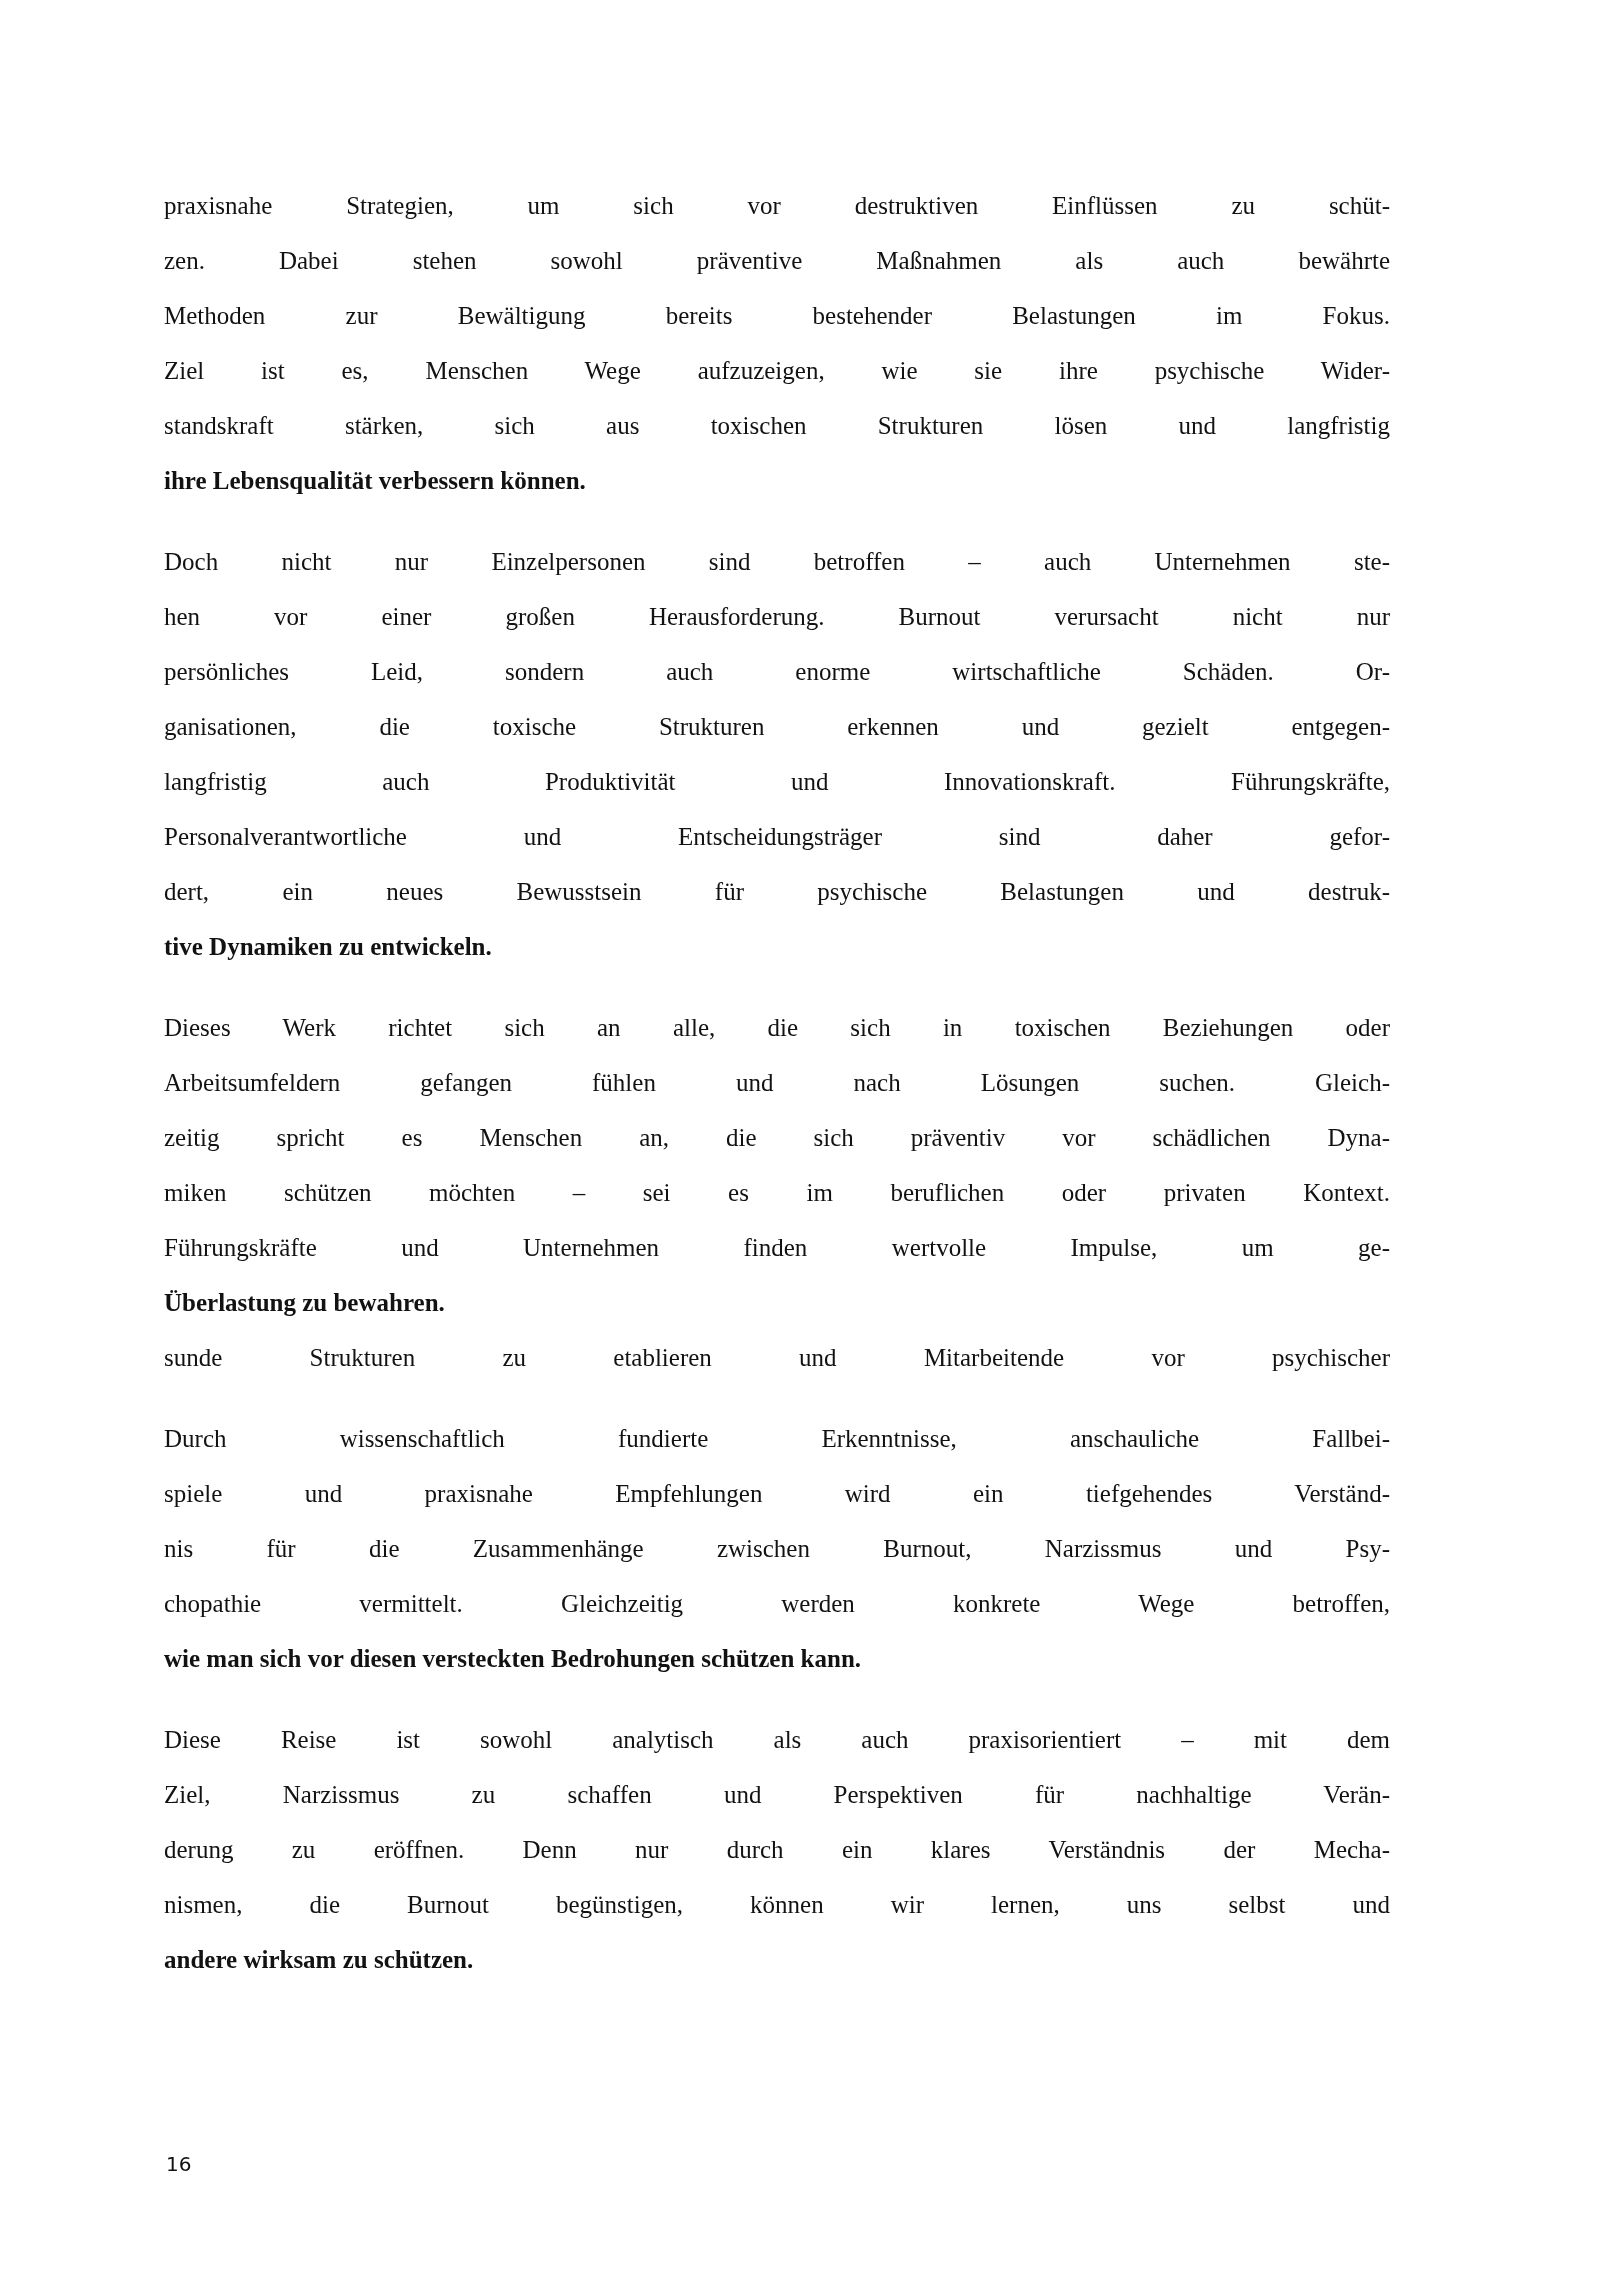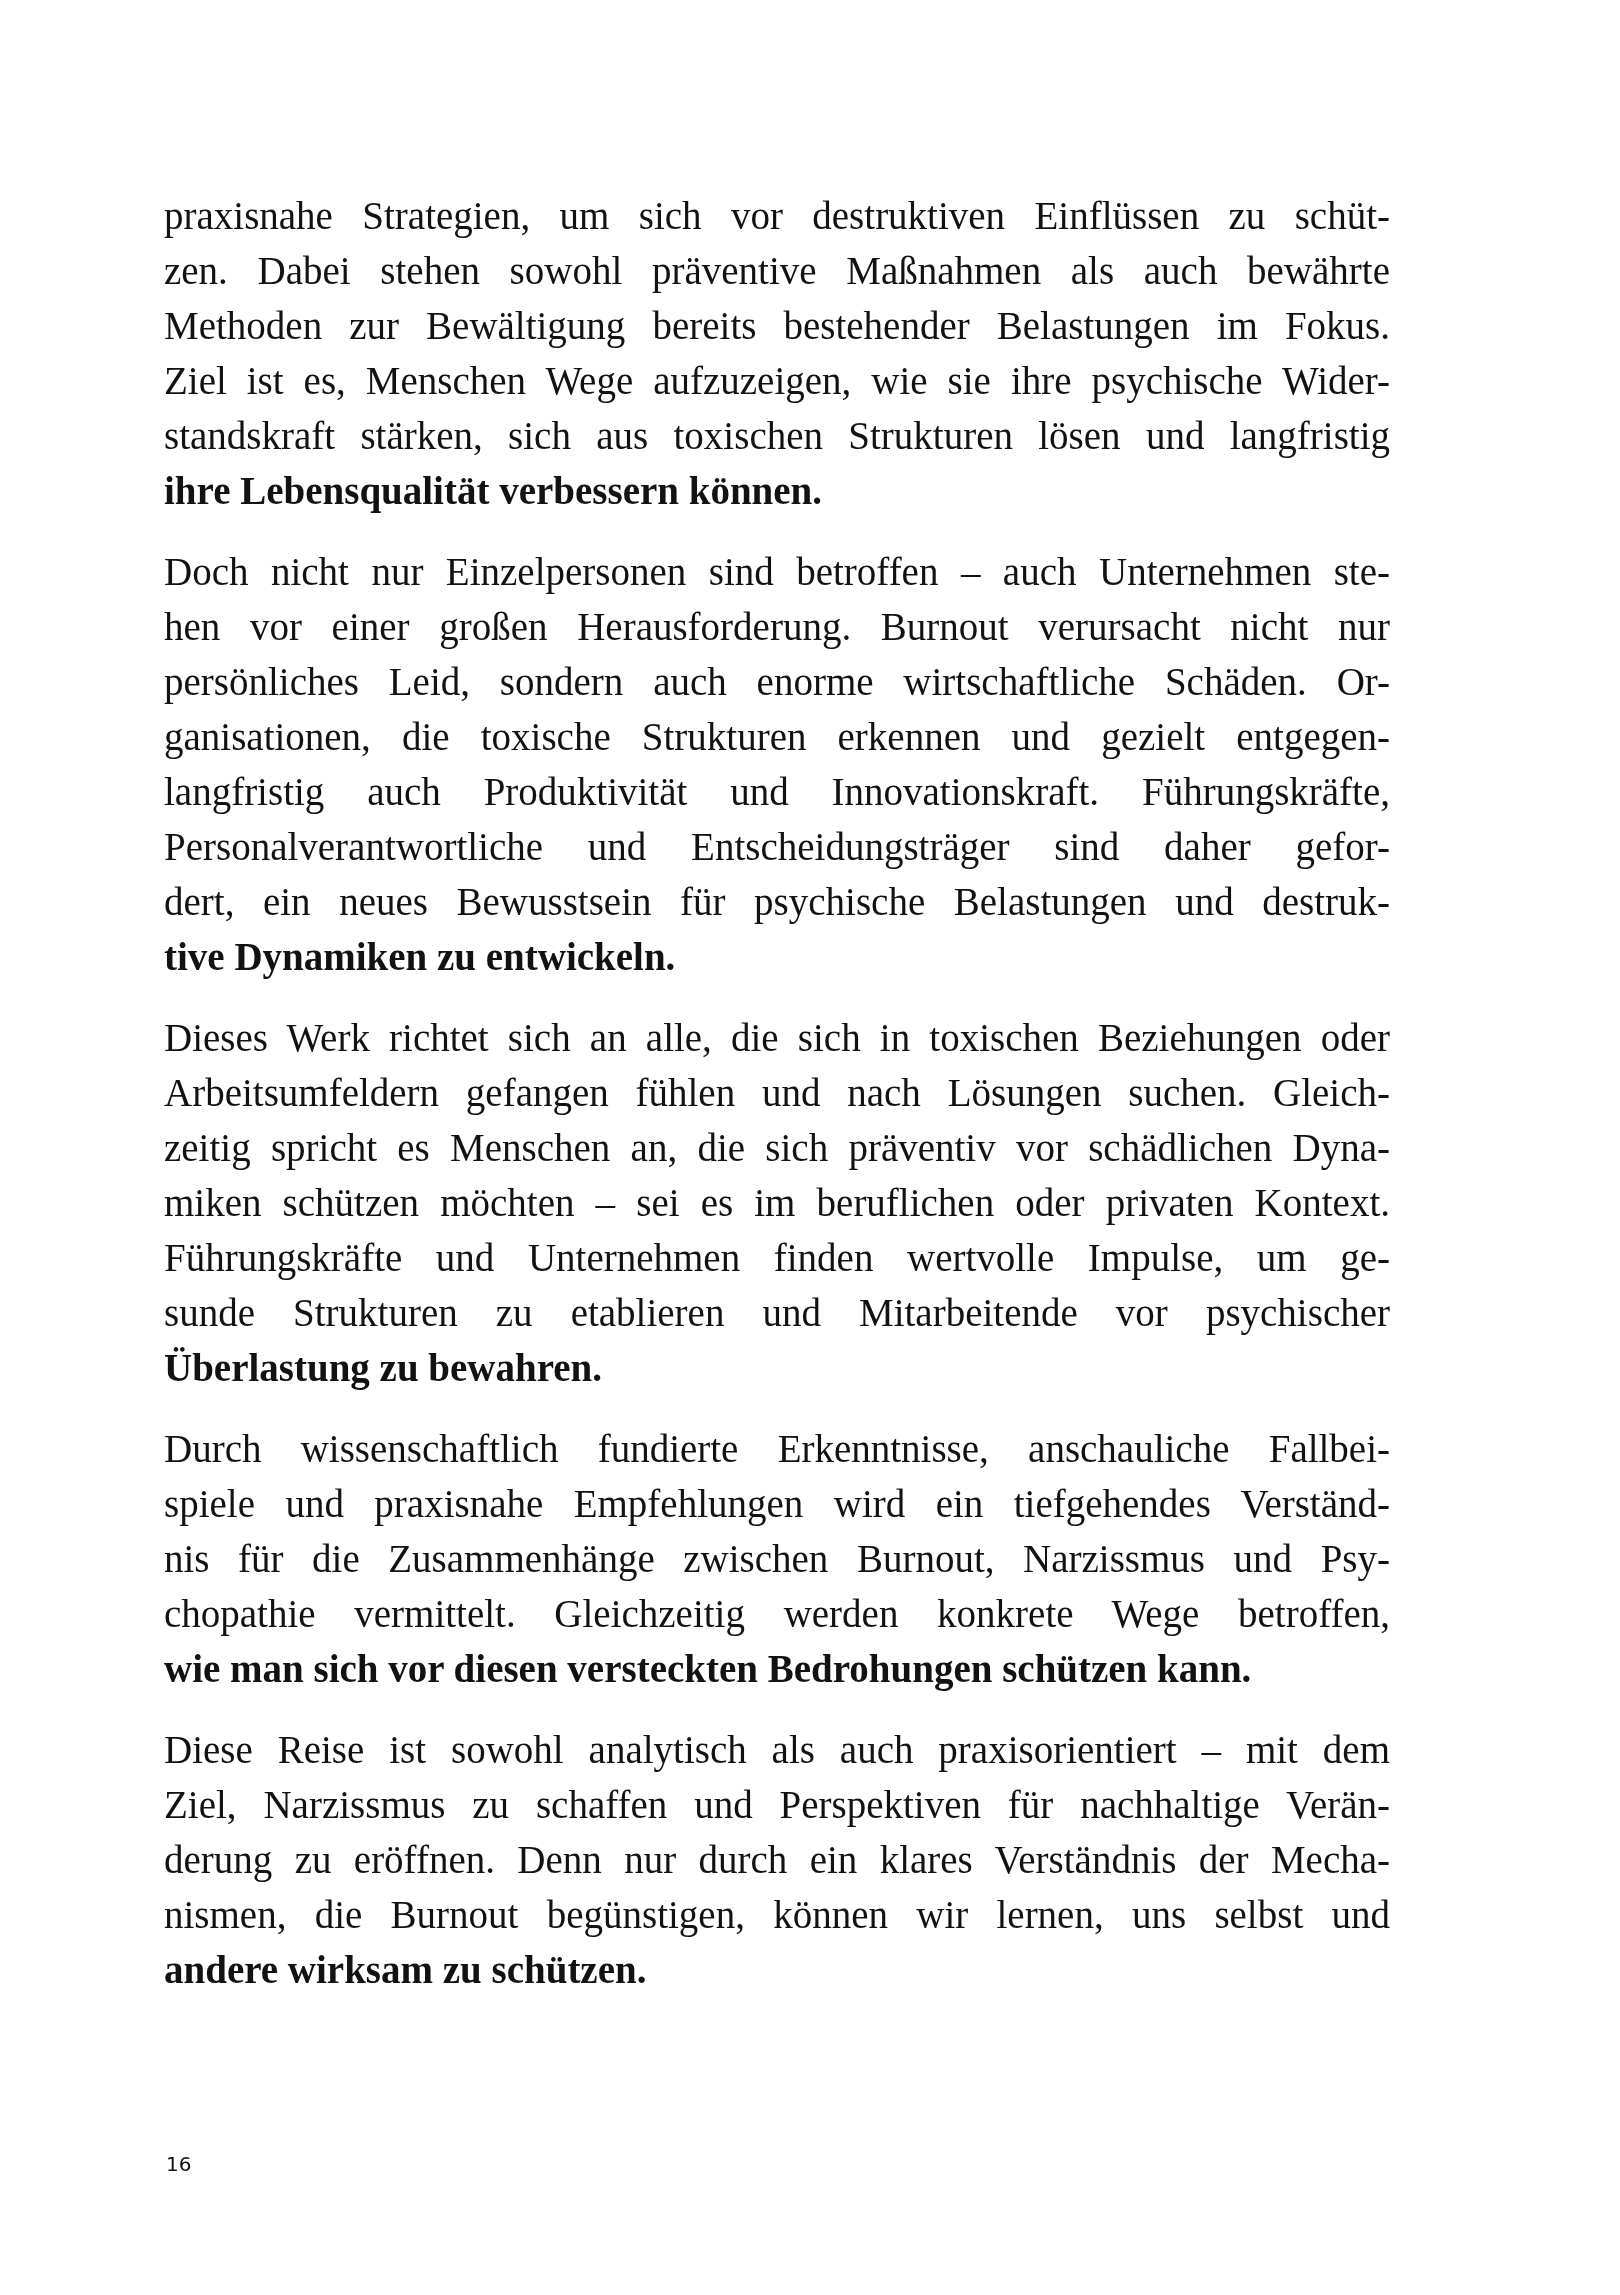--- a/index.html
+++ b/index.html
@@ -18,24 +18,24 @@
       position: absolute;
       left: 0;
       top: 0;
       width: 1620px;
       height: 2295px;
       background: #ffffff;
     }
     .text-block {
       position: absolute;
       left: 164px;
-      top: 188px;
+      top: 178px;
       width: 1226px;
       font-family: "Liberation Serif", "DejaVu Serif", serif;
-      font-size: 39px;
+      font-size: 25px;
       line-height: 55px;
       color: #121212;
     }
     .para {
       margin: 0 0 26px 0;
       padding: 0;
     }
     .line {
       display: block;
       height: 55px;
@@ -83,22 +83,22 @@
       <span class="line">dert, ein neues Bewusstsein für psychische Belastungen und destruk-</span>
       <span class="line last">tive Dynamiken zu entwickeln.</span>
     </p>
 
     <p class="para">
       <span class="line">Dieses Werk richtet sich an alle, die sich in toxischen Beziehungen oder</span>
       <span class="line">Arbeitsumfeldern gefangen fühlen und nach Lösungen suchen. Gleich-</span>
       <span class="line">zeitig spricht es Menschen an, die sich präventiv vor schädlichen Dyna-</span>
       <span class="line">miken schützen möchten – sei es im beruflichen oder privaten Kontext.</span>
       <span class="line">Führungskräfte und Unternehmen finden wertvolle Impulse, um ge-</span>
+      <span class="line last">Überlastung zu bewahren.</span>
       <span class="line">sunde Strukturen zu etablieren und Mitarbeitende vor psychischer</span>
-      <span class="line last">Überlastung zu bewahren.</span>
     </p>
 
     <p class="para">
       <span class="line">Durch wissenschaftlich fundierte Erkenntnisse, anschauliche Fallbei-</span>
       <span class="line">spiele und praxisnahe Empfehlungen wird ein tiefgehendes Verständ-</span>
       <span class="line">nis für die Zusammenhänge zwischen Burnout, Narzissmus und Psy-</span>
       <span class="line">chopathie vermittelt. Gleichzeitig werden konkrete Wege betroffen,</span>
       <span class="line last">wie man sich vor diesen versteckten Bedrohungen schützen kann.</span>
     </p>
 

